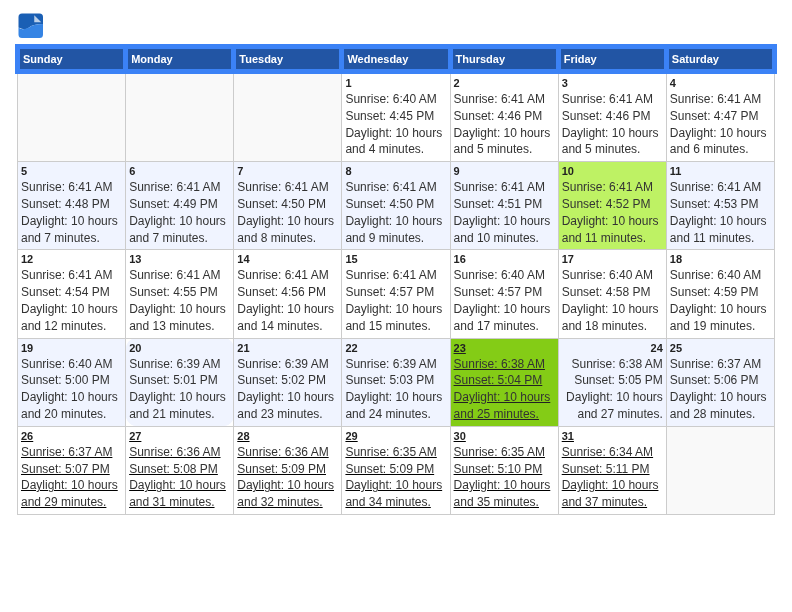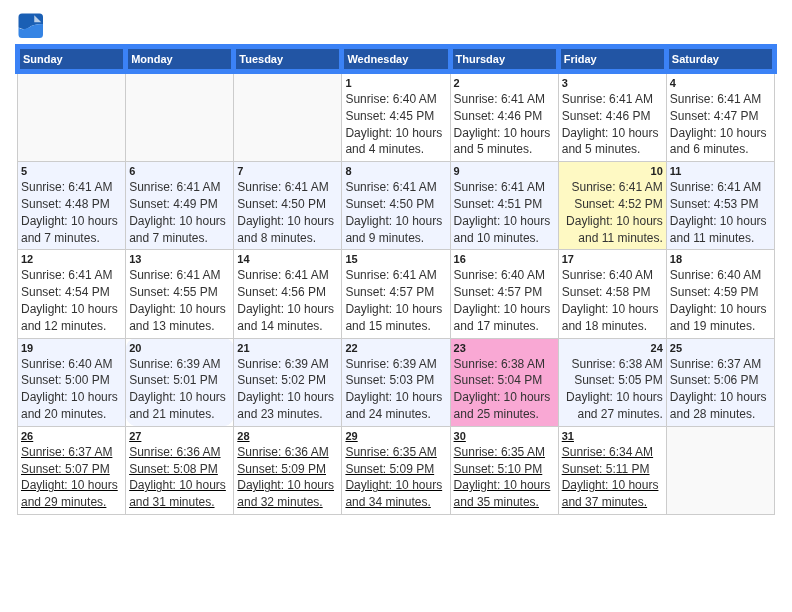--- a/index.html
+++ b/index.html
@@ -192,21 +192,21 @@
 Daylight: 10 hours
 and 9 minutes.</div>
           </td>
           <td style="background: rgb(240, 244, 255);">
             <span class="day-num">9</span>
             <div class="day-info" style="white-space: pre-line;">Sunrise: 6:41 AM
 Sunset: 4:51 PM
 Daylight: 10 hours
 and 10 minutes.</div>
           </td>
-          <td style="background: #fef9c3; text-align: right;">
+          <td style="background: #bef264;">
             <span class="day-num">10</span>
             <div class="day-info" style="white-space: pre-line;">Sunrise: 6:41 AM
 Sunset: 4:52 PM
 Daylight: 10 hours
 and 11 minutes.</div>
           </td>
           <td style="background: rgb(240, 244, 255); margin-top: 9px;">
             <span class="day-num">11</span>
             <div class="day-info" style="white-space: pre-line;">Sunrise: 6:41 AM
 Sunset: 4:53 PM
@@ -287,21 +287,21 @@
 Daylight: 10 hours
 and 23 minutes.</div>
           </td>
           <td style="background: rgb(240, 244, 255);">
             <span class="day-num">22</span>
             <div class="day-info" style="white-space: pre-line;">Sunrise: 6:39 AM
 Sunset: 5:03 PM
 Daylight: 10 hours
 and 24 minutes.</div>
           </td>
-          <td style="background: #f9a8d4;">
+          <td style="background: #84cc16; text-decoration: underline;">
             <span class="day-num">23</span>
             <div class="day-info" style="white-space: pre-line;">Sunrise: 6:38 AM
 Sunset: 5:04 PM
 Daylight: 10 hours
 and 25 minutes.</div>
           </td>
           <td style="background: rgb(240, 244, 255); text-align: right;">
             <span class="day-num">24</span>
             <div class="day-info" style="white-space: pre-line;">Sunrise: 6:38 AM
 Sunset: 5:05 PM

